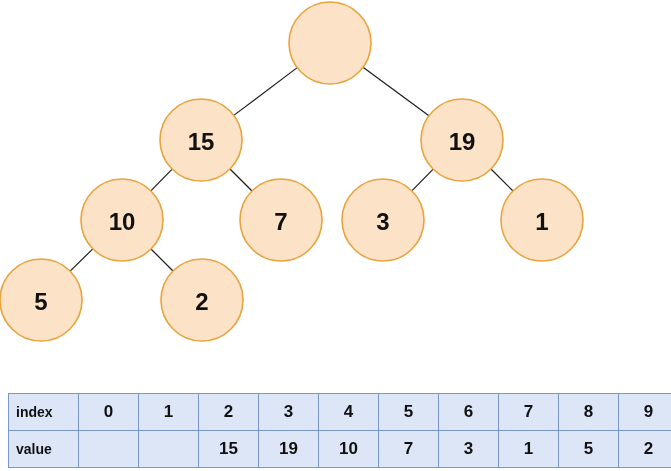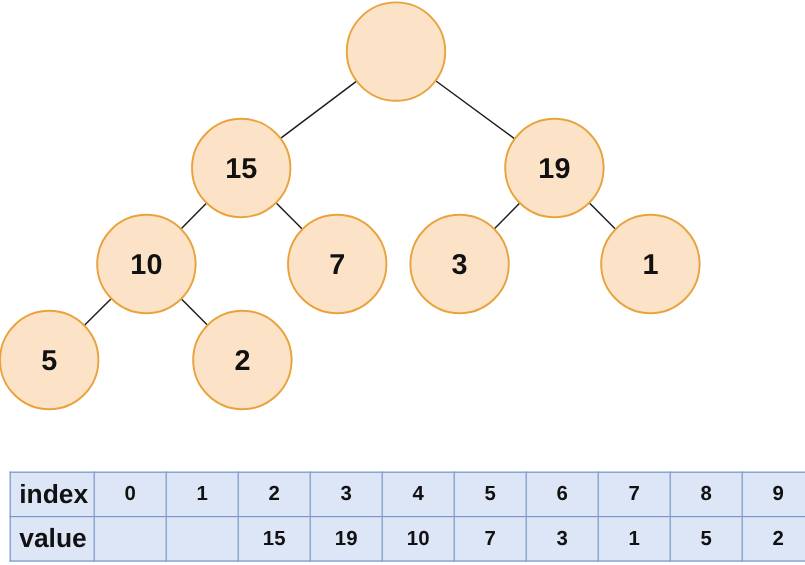--- a/index.html
+++ b/index.html
@@ -74,21 +74,21 @@
     font-family: "Liberation Sans", sans-serif;
     font-size: 17px;
     font-weight: bold;
     color: #111111;
     padding: 0;
   }
   table.array-table th.row-header {
     width: 62px;
     text-align: left;
     padding-left: 7px;
-    font-size: 22px;
+    font-size: 14px;
     margin-left: 24px;
   }
   table.array-table td.cell {
     width: 59px;
   }
   table.array-table td.cell-empty {
     color: transparent;
   }
 </style>
 </head>

